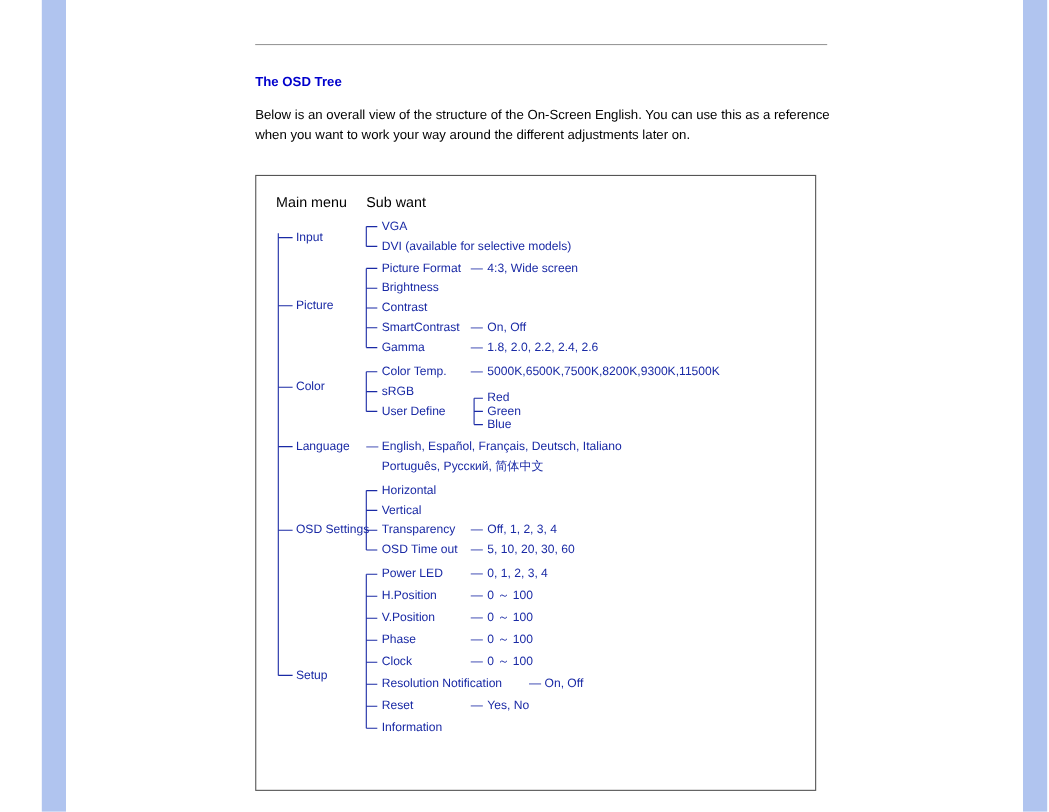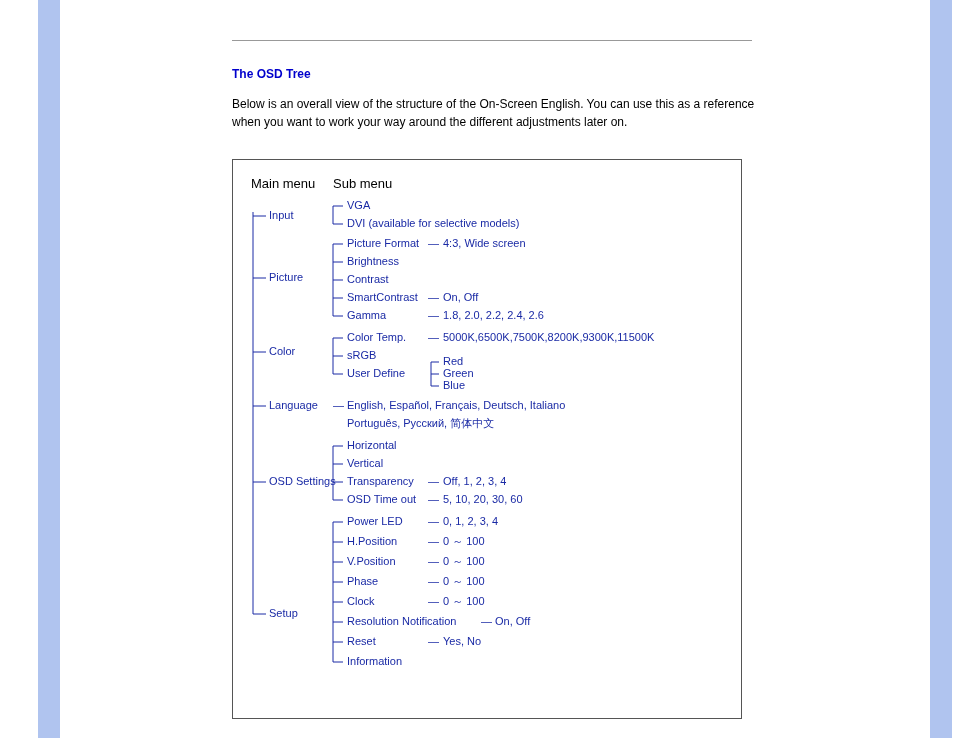--- a/index.html
+++ b/index.html
@@ -94,21 +94,21 @@
   <div class="strip strip-left"></div>
   <div class="strip strip-right"></div>
 
   <div class="content">
     <hr class="top-rule">
     <div class="section-title">The OSD Tree</div>
     <div class="intro">Below is an overall view of the structure of the On-Screen English. You can use this as a reference when you want to work your way around the different adjustments later on.</div>
 
     <div class="figure-frame">
       <div class="fig-hdr hdr-main">Main menu</div>
-      <div class="fig-hdr hdr-sub">Sub menu</div>
+      <div class="fig-hdr hdr-sub">Sub want</div>
 
       <svg class="tree" viewBox="0 0 510 490">
 
         <line x1="20" y1="12" x2="20" y2="414"></line>
 
         <line x1="20" y1="16" x2="33" y2="16"></line>
         <line x1="20" y1="78" x2="33" y2="78"></line>
         <line x1="20" y1="152" x2="33" y2="152"></line>
         <line x1="20" y1="206" x2="33" y2="206"></line>
         <line x1="20" y1="282" x2="33" y2="282"></line>

